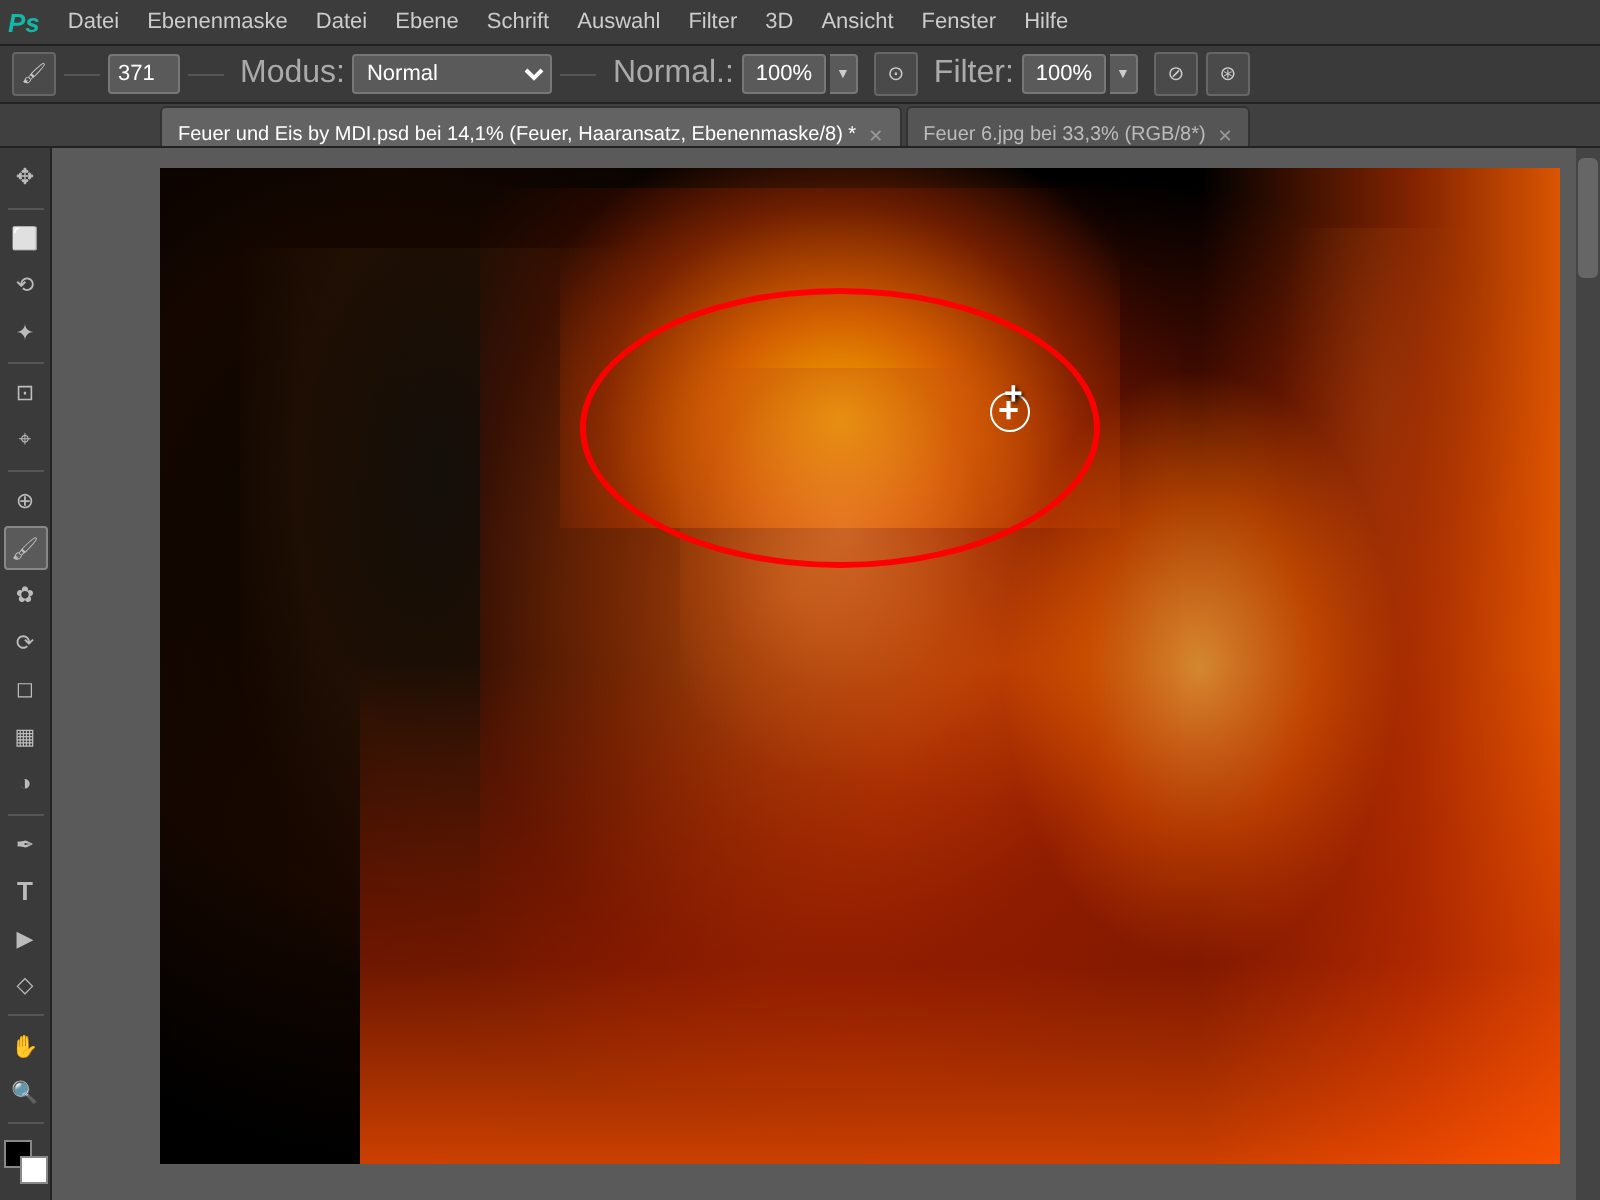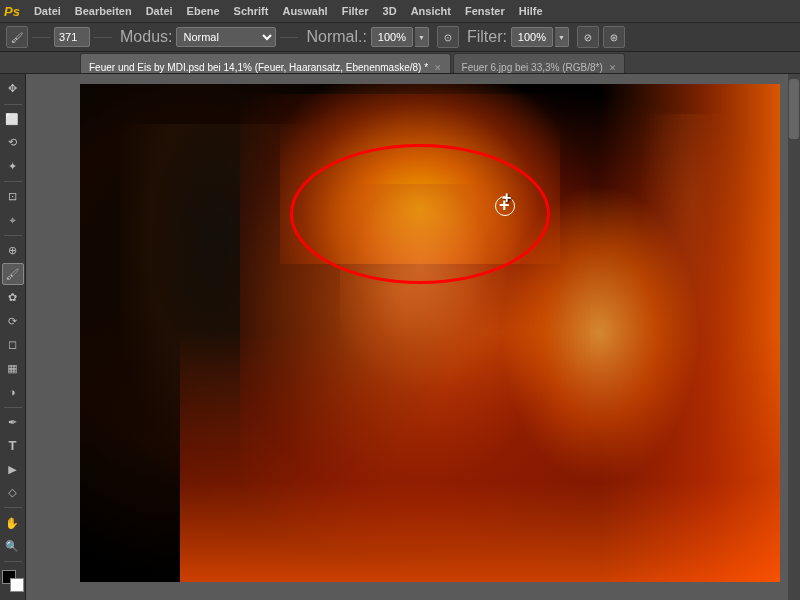--- a/index.html
+++ b/index.html
@@ -8,32 +8,31 @@
     
     #menubar {
       background: #3c3c3c;
       height: 22px;
       display: flex;
       align-items: center;
       padding: 0 4px;
       gap: 2px;
     }
     .ps-logo {
-      color: #eab308;
+      color: #14b8a6;
       font-weight: bold;
       font-size: 13px;
       margin-right: 6px;
       font-style: italic;
     }
     .menu-item {
       padding: 2px 6px;
       cursor: pointer;
       color: #ccc;
       font-size: 11px;
-      font-weight: bold;
     }
 
     
     #toolbar {
       background: #3a3a3a;
       height: 30px;
       display: flex;
       align-items: center;
       padding: 0 6px;
       gap: 4px;
@@ -245,21 +244,21 @@
       background: #666;
       border-radius: 3px;
     }
   </style>
 </head>
 <body>
 
 <div id="menubar">
   <span class="ps-logo">Ps</span>
   <span class="menu-item">Datei</span>
-  <span class="menu-item">Bearbeiten</span>
+  <span class="menu-item">Ebenenmaske</span>
   <span class="menu-item">Datei</span>
   <span class="menu-item">Ebene</span>
   <span class="menu-item">Schrift</span>
   <span class="menu-item">Auswahl</span>
   <span class="menu-item">Filter</span>
   <span class="menu-item">3D</span>
   <span class="menu-item">Ansicht</span>
   <span class="menu-item">Fenster</span>
   <span class="menu-item">Hilfe</span>
 </div>

